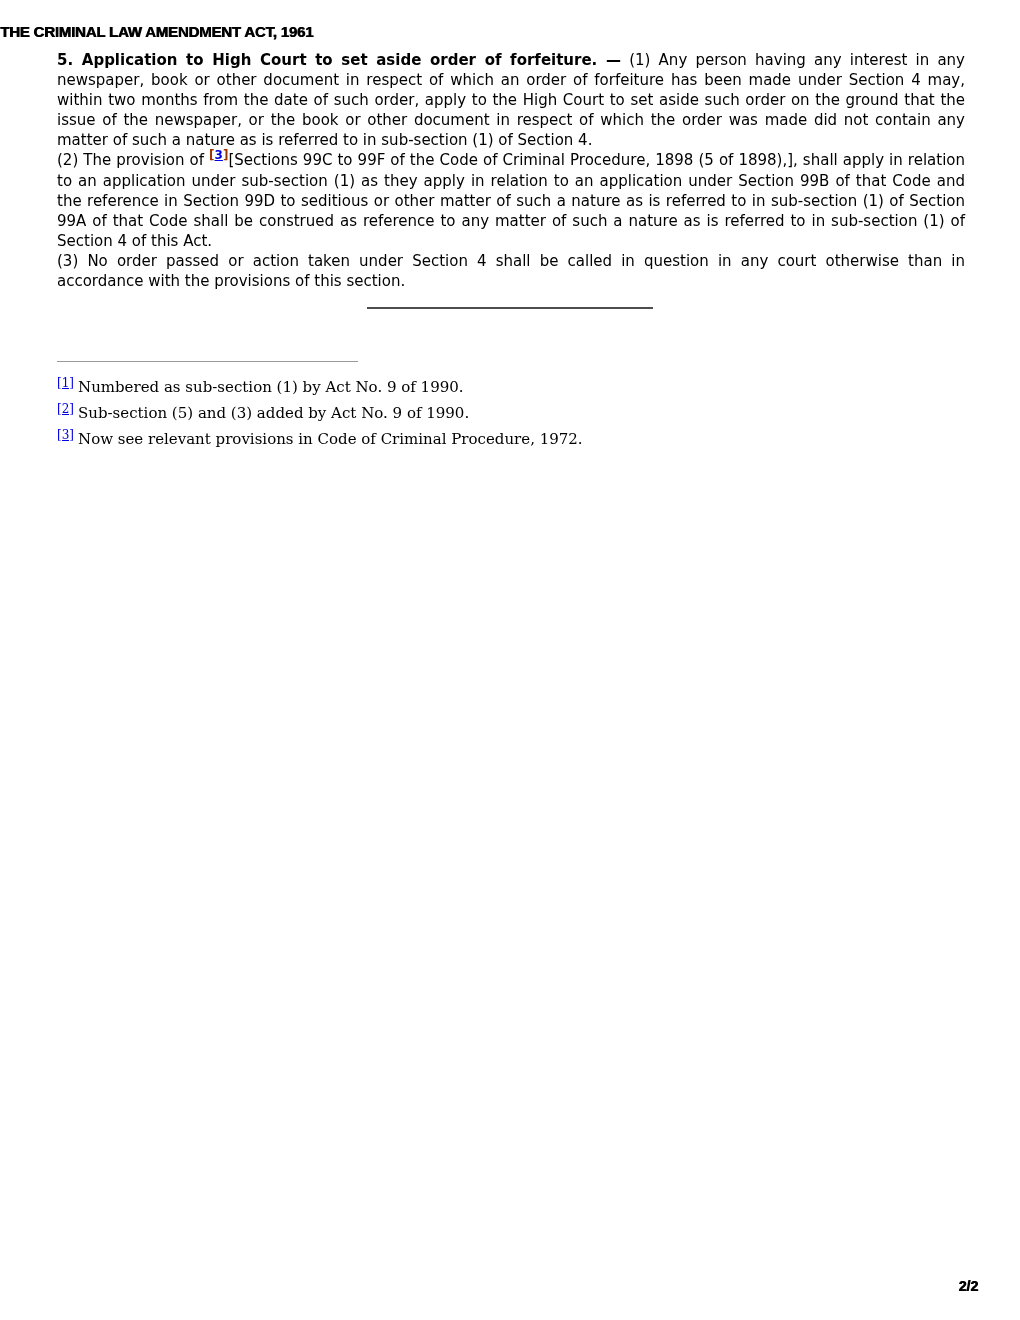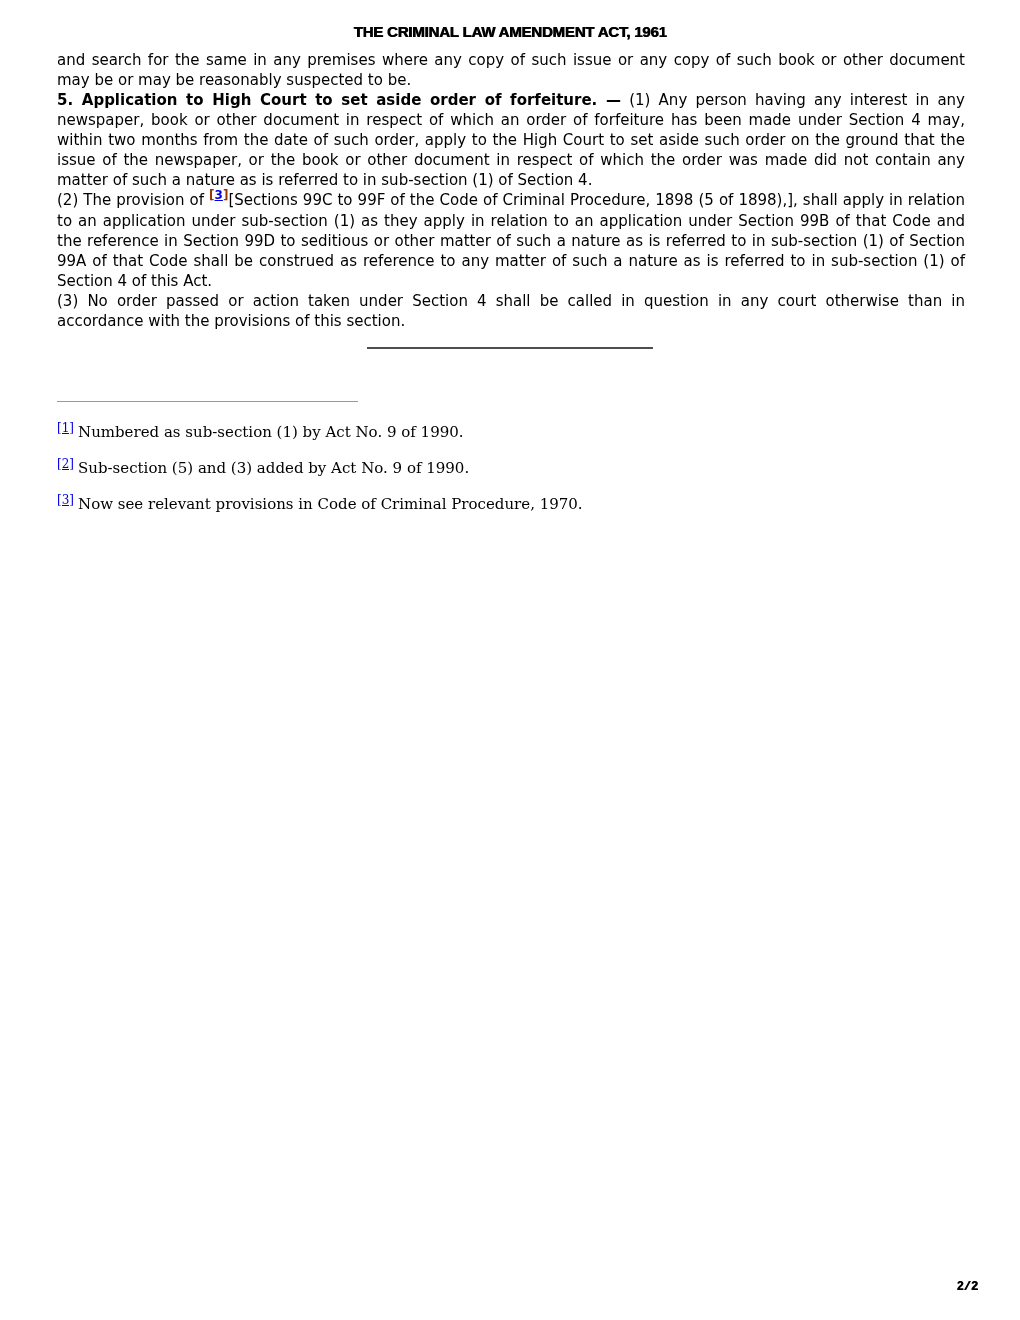--- a/index.html
+++ b/index.html
@@ -7,21 +7,20 @@
     position: relative;
     width: 1020px;
     height: 1320px;
     background: #ffffff;
     color: #000000;
     font-family: "DejaVu Sans", sans-serif;
     overflow: hidden;
   }
   .doc-title {
     padding-top: 23px;
-    text-align: center;
     font-family: "Liberation Sans", "DejaVu Sans", sans-serif;
     font-size: 15px;
     font-weight: bold;
     text-shadow: 0.7px 0 0 #000;
     letter-spacing: -0.2px;
   }
   .content {
     margin: 10px 55px 0 57px;
     font-size: 15px;
     line-height: 20px;
@@ -53,67 +52,66 @@
     width: 301px;
     height: 0;
     border-top: 1px solid #9a9a9a;
     margin: 52px 0 0 57px;
   }
   .footnotes {
     margin: 13px 0 0 57px;
     font-family: "DejaVu Serif", "Liberation Serif", serif;
     font-size: 15px;
   }
-  .fn { line-height: 35px; margin: 0; }
+  .fn { line-height: 25px; margin: 0; }
   .fn-marker {
     position: relative;
     top: -5px;
     font-size: 12px;
     color: #0000e0;
     text-decoration: underline;
     cursor: pointer;
     margin-right: 4px;
   }
   .fn-text { color: #000000; }
   .page-number {
     position: absolute;
     right: 42px;
     bottom: 26px;
-    font-family: Liberation Mono, monospace;
-    font-size: 12px;
+    font-family: Liberation Sans, sans-serif;
+    font-size: 14px;
     font-weight: bold;
     text-shadow: 0.7px 0 0 #000;
   }
 </style>
 </head>
 <body>
 
 <div class="page">
 
   <div class="doc-title">THE CRIMINAL LAW AMENDMENT ACT, 1961</div>
 
   <div class="content">
 
-    <p><span>and search for the same in any premises where any copy of such issue or any copy of such book or other document may be or may be reasonably suspected to be.</span></p>
 
 
 
     <p><span class="sec-head">5. Application to High Court to set aside order of forfeiture. —</span> <span>(1) Any person having any interest in any newspaper, book or other document in respect of which an order of forfeiture has been made under Section 4 may, within two months from the date of such order, apply to the High Court to set aside such order on the ground that the issue of the newspaper, or the book or other document in respect of which the order was made did not contain any matter of such a nature as is referred to in sub-section (1) of Section 4.</span></p>
 
     <p class="ref-gap"><span>(2) The provision of </span><span class="ref"><span class="bracket">[</span><a class="ref-num">3</a><span class="bracket">]</span></span><span>[Sections 99C to 99F of the Code of Criminal Procedure, 1898 (5 of 1898),], shall apply in relation to an application under sub-section (1) as they apply in relation to an application under Section 99B of that Code and the reference in Section 99D to seditious or other matter of such a nature as is referred to in sub-section (1) of Section 99A of that Code shall be construed as reference to any matter of such a nature as is referred to in sub-section (1) of Section 4 of this Act.</span></p>
 
     <p><span>(3) No order passed or action taken under Section 4 shall be called in question in any court otherwise than in accordance with the provisions of this section.</span></p>
 
   </div>
 
   <div class="center-rule"></div>
 
   <div class="footnote-sep"></div>
 
   <div class="footnotes">
     <p class="fn"><a class="fn-marker">[1]</a><span class="fn-text">Numbered as sub-section (1) by Act No. 9 of 1990.</span></p>
     <p class="fn"><a class="fn-marker">[2]</a><span class="fn-text">Sub-section (5) and (3) added by Act No. 9 of 1990.</span></p>
-    <p class="fn"><a class="fn-marker">[3]</a><span class="fn-text">Now see relevant provisions in Code of Criminal Procedure, 1970.</span></p>
+    <p class="fn"><a class="fn-marker">[3]</a><span class="fn-text">Now see relevant provisions in Code of Criminal Procedure, 1972.</span></p>
   </div>
 
   <div class="page-number">2/2</div>
 
 </div>
 
 </body></html>

